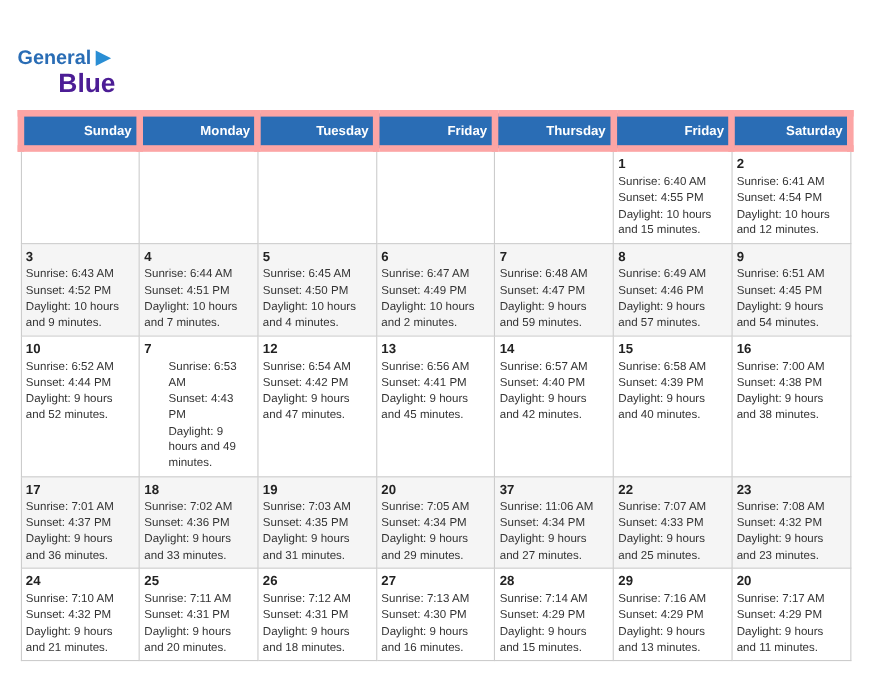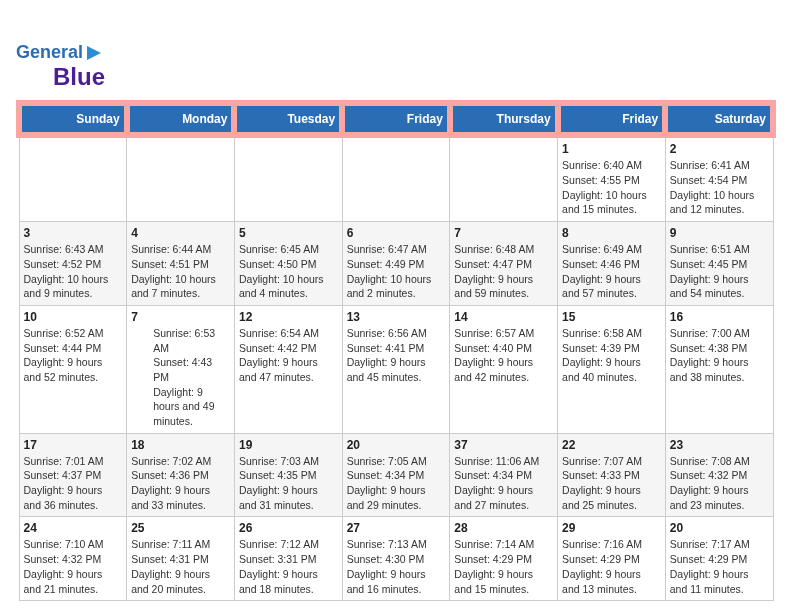--- a/index.html
+++ b/index.html
@@ -278,21 +278,21 @@
         </td>
         <td>
           <div class="day-number">25</div>
           <div class="day-info" style="white-space: pre-line;">Sunrise: 7:11 AM
 Sunset: 4:31 PM
 Daylight: 9 hours and 20 minutes.</div>
         </td>
         <td>
           <div class="day-number">26</div>
           <div class="day-info" style="white-space: pre-line;">Sunrise: 7:12 AM
-Sunset: 3:31 PM
+Sunset: 4:31 PM
 Daylight: 9 hours and 18 minutes.</div>
         </td>
         <td>
           <div class="day-number">27</div>
           <div class="day-info" style="white-space: pre-line;">Sunrise: 7:13 AM
 Sunset: 4:30 PM
 Daylight: 9 hours and 16 minutes.</div>
         </td>
         <td>
           <div class="day-number">28</div>

